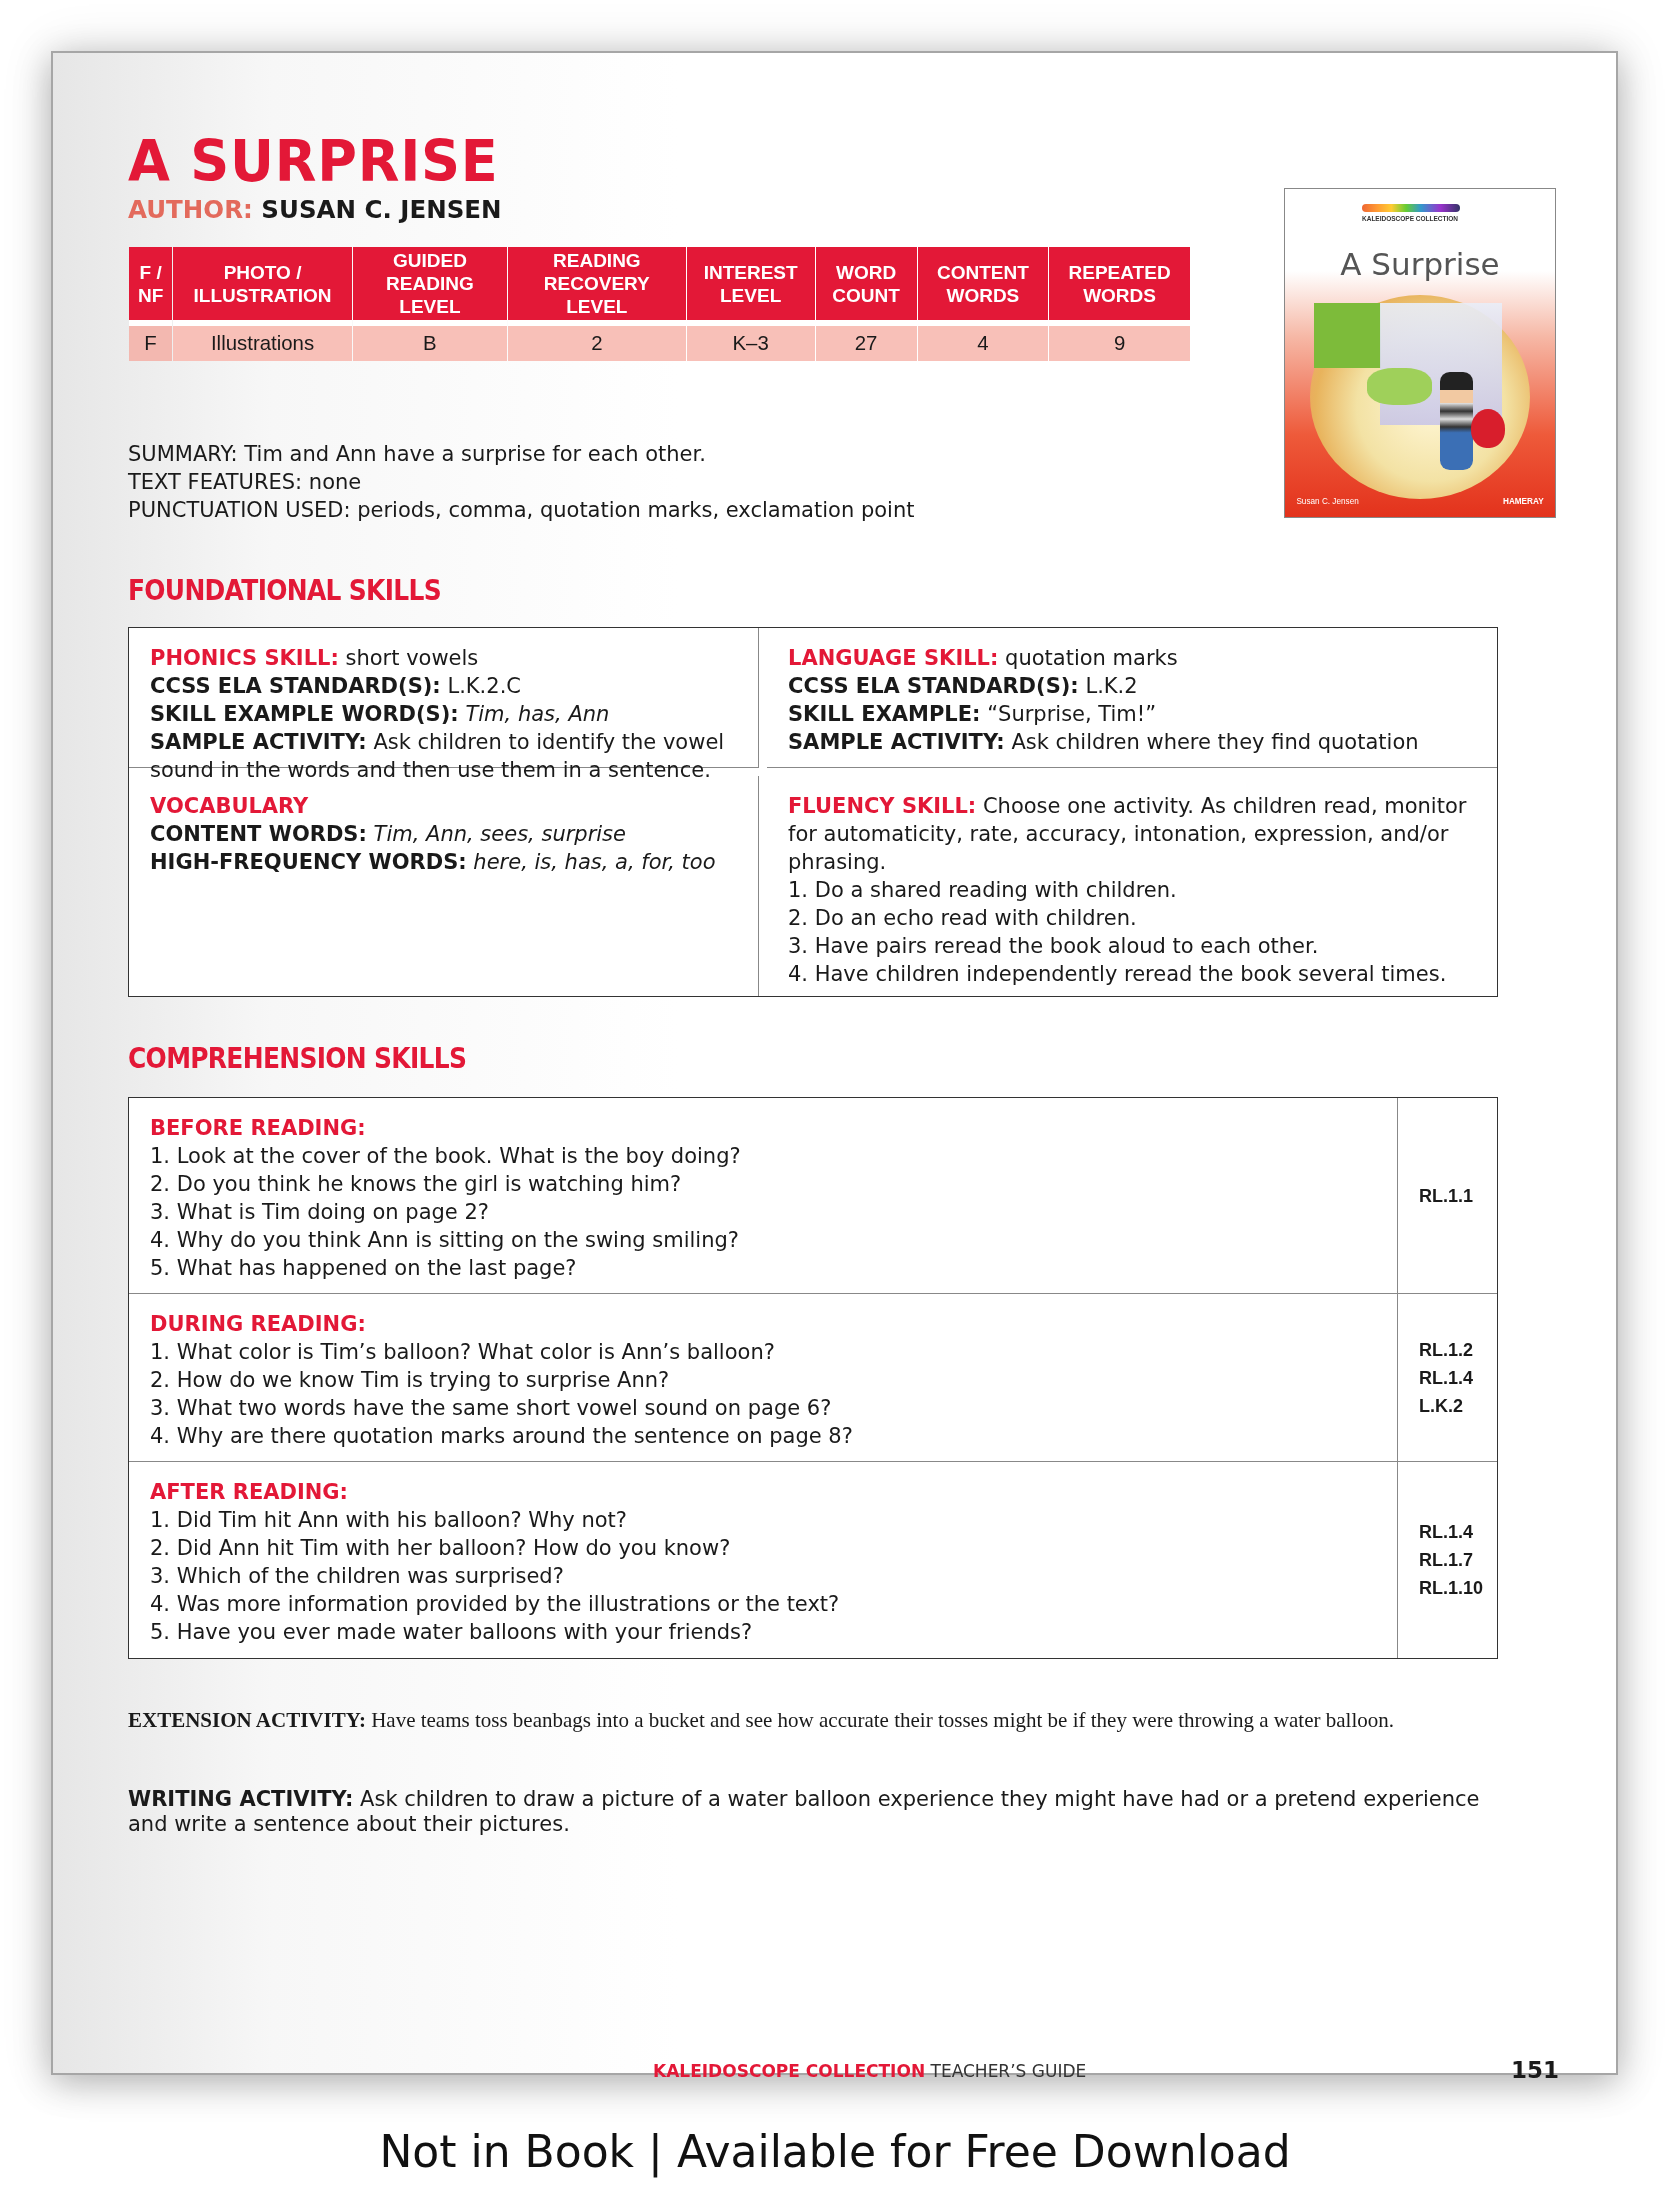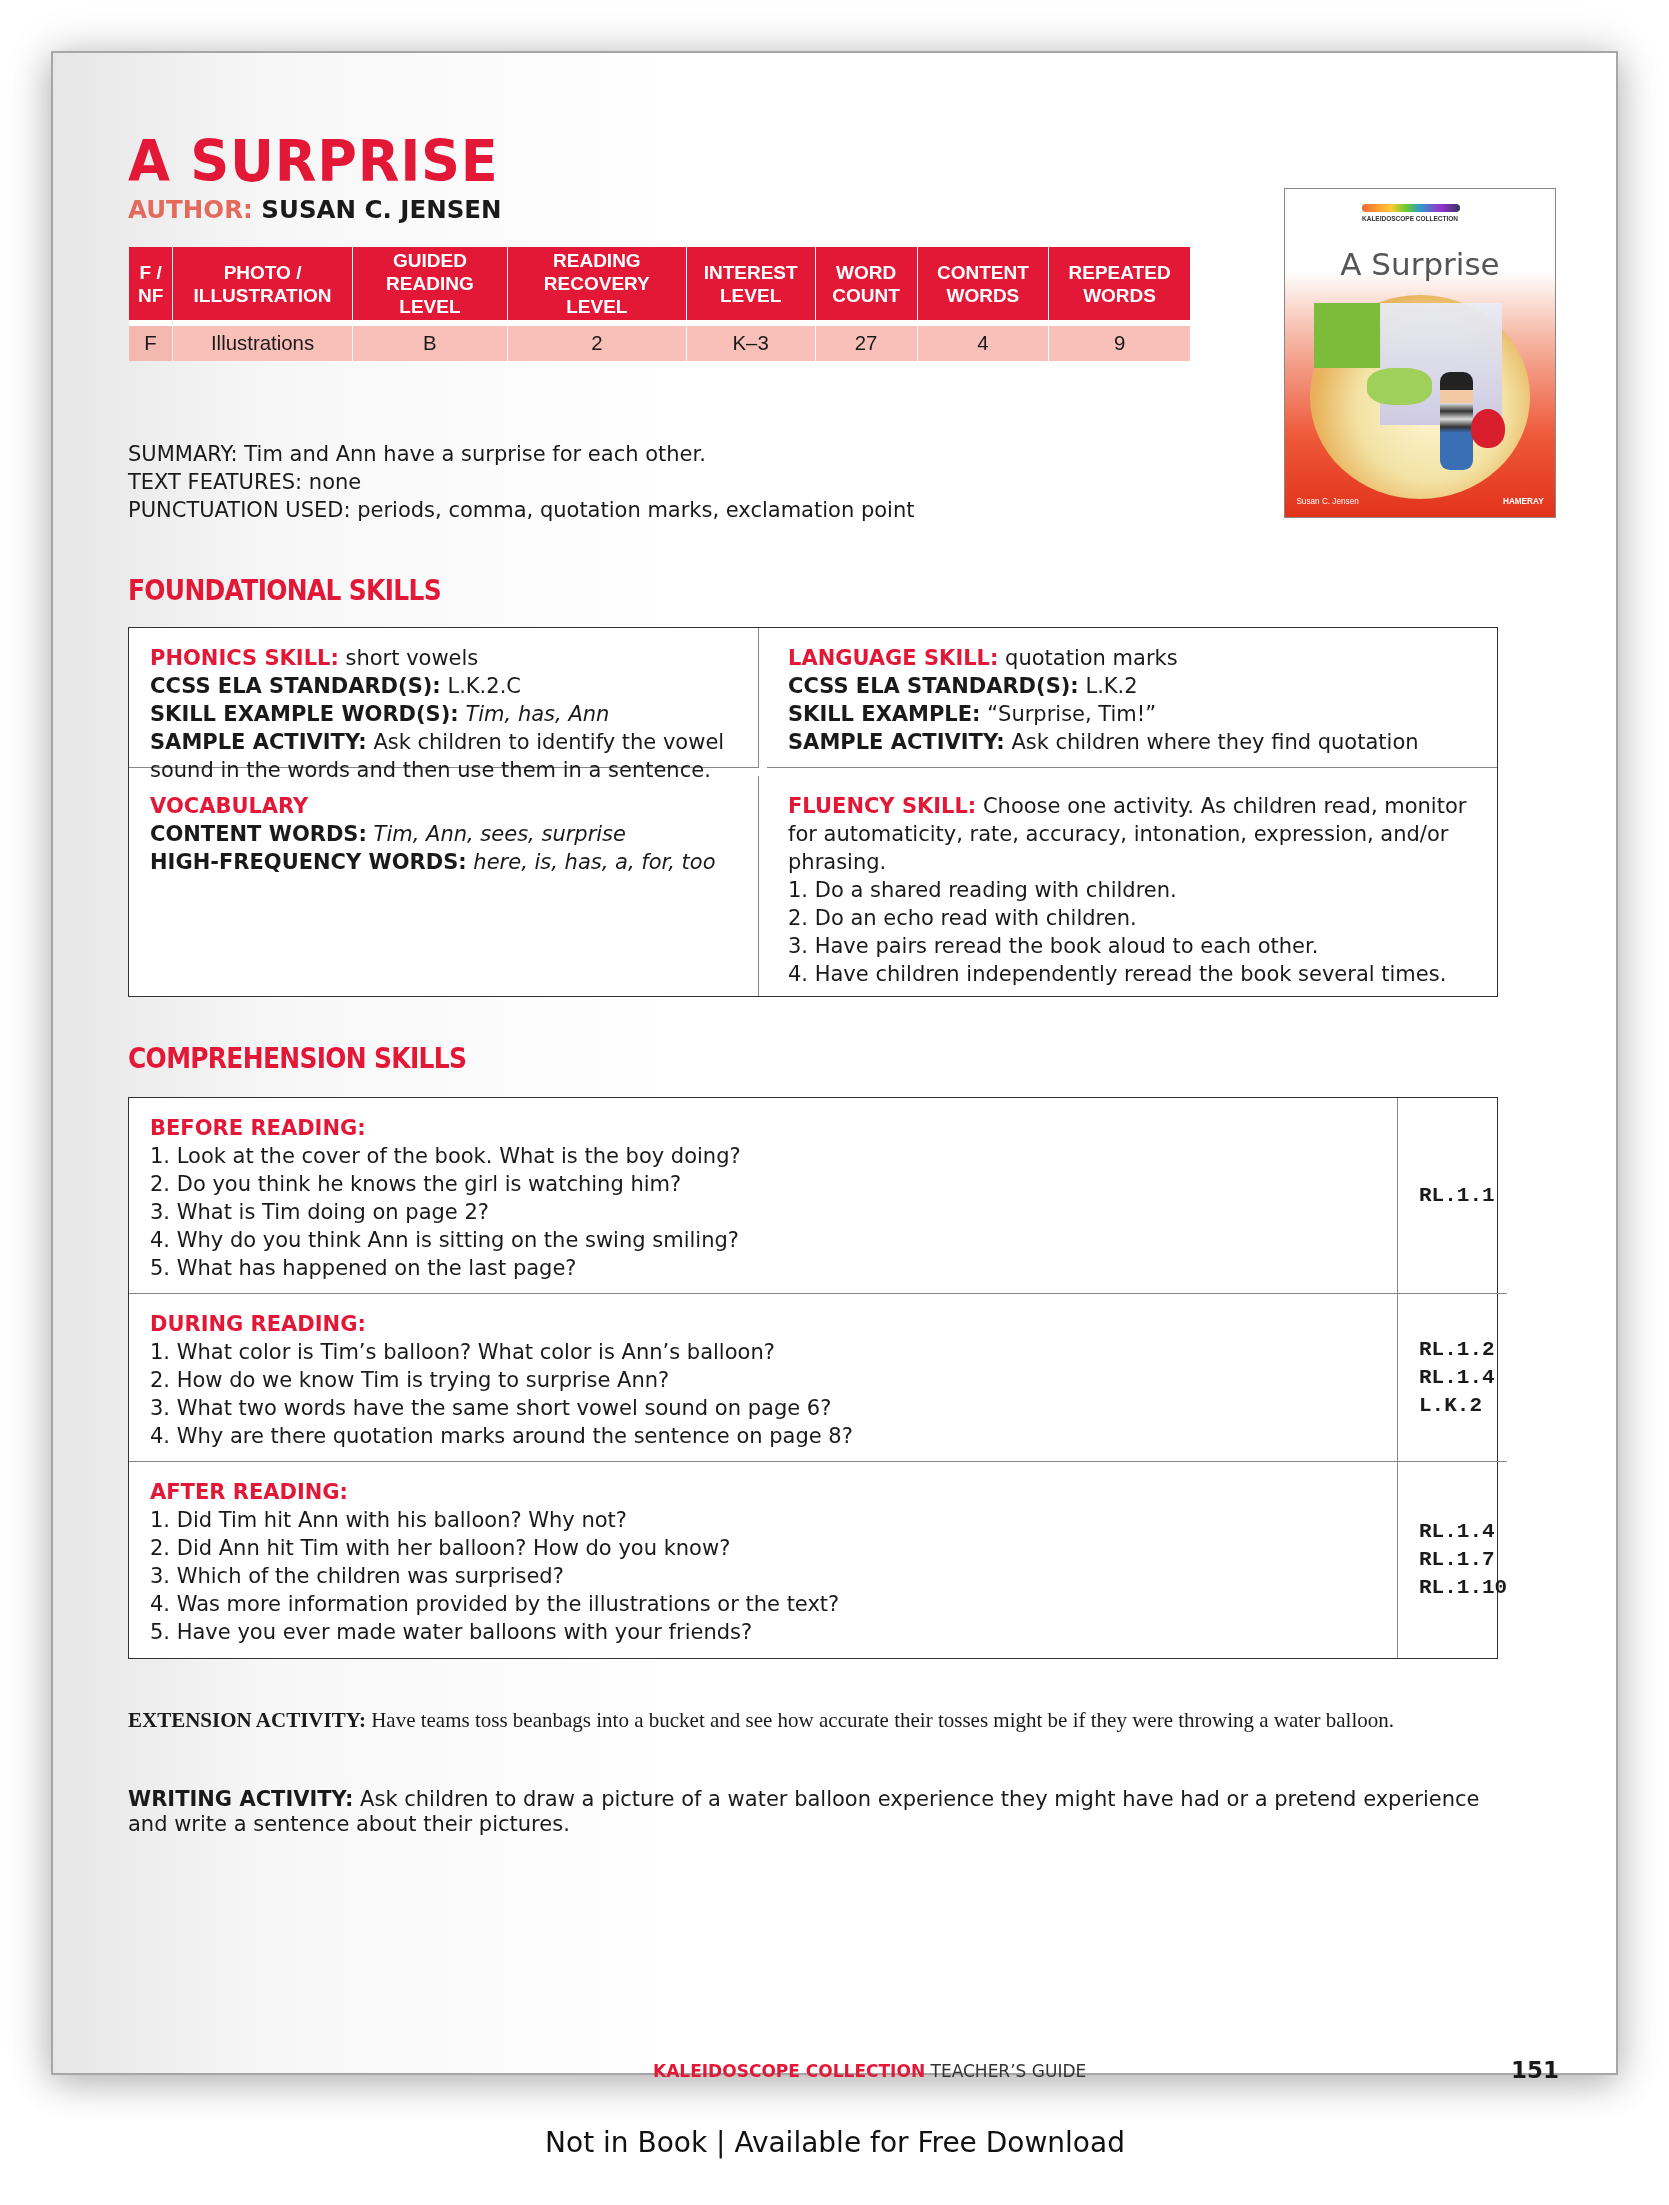--- a/index.html
+++ b/index.html
@@ -84,34 +84,34 @@
   .found .cell:nth-child(odd) { border-right: 0.8px solid #888; }
   .found .cell.r1 { border-bottom: 1.6px solid #888; height: 140px; box-sizing: border-box; }
   .found .cell.r2 { height: 220px; box-sizing: border-box; }
   .red { color: #e31837; font-weight: 700; }
   .b { font-weight: 700; }
   i { font-style: italic; }
 
   .comp { top: 1044px; grid-template-columns: 1269px 1fr; }
   .comp .q { padding: 16.3px 21px; font-size: 21px; line-height: 28px; border-right: 0.8px solid #888; font-family: "DejaVu Sans", sans-serif; box-sizing: border-box; }
   .comp .s { display: flex; flex-direction: column; justify-content: center; padding-left: 21px;
-    font-size: 21px; line-height: 28px; font-weight: 700; font-family: Liberation Mono, monospace; box-sizing: border-box; }
+    font-size: 18px; line-height: 28px; font-weight: 700; font-family: Liberation Sans, sans-serif; box-sizing: border-box; }
   .comp .row1 { height: 196px; border-bottom: 1.6px solid #888; }
   .comp .row2 { height: 168px; border-bottom: 1.6px solid #888; }
   .comp .row3 { height: 196px; }
   .comp .q div, .found .cell div { white-space: nowrap; }
 
   .extra { position: absolute; left: 75px; width: 1386px; font-size: 21px; line-height: 25px; font-family: "DejaVu Sans", sans-serif; }
 
   .footer { position: absolute; left: 600px; top: 2008px; font-size: 17px; font-family: "DejaVu Sans", sans-serif; }
   .footer .brandf { color: #e31837; font-weight: 700; }
   .footer .guide { color: #333; }
   .pagenum { position: absolute; left: 1458px; top: 2004px; font-size: 23px; font-weight: 900; font-family: "DejaVu Sans", sans-serif; }
 
-  .notice { position: absolute; left: 0; right: 0; top: 2126px; text-align: center; font-size: 28px; color: #111; font-family: "DejaVu Sans", sans-serif; }
+  .notice { position: absolute; left: 0; right: 0; top: 2126px; text-align: center; font-size: 44px; color: #111; font-family: "DejaVu Sans", sans-serif; }
 </style>
 </head>
 <body>
 
 <div class="page">
   <div class="title">A SURPRISE</div>
   <div class="author">
     <span class="lbl">AUTHOR:</span>
     <span class="val">SUSAN C. JENSEN</span>
   </div>

